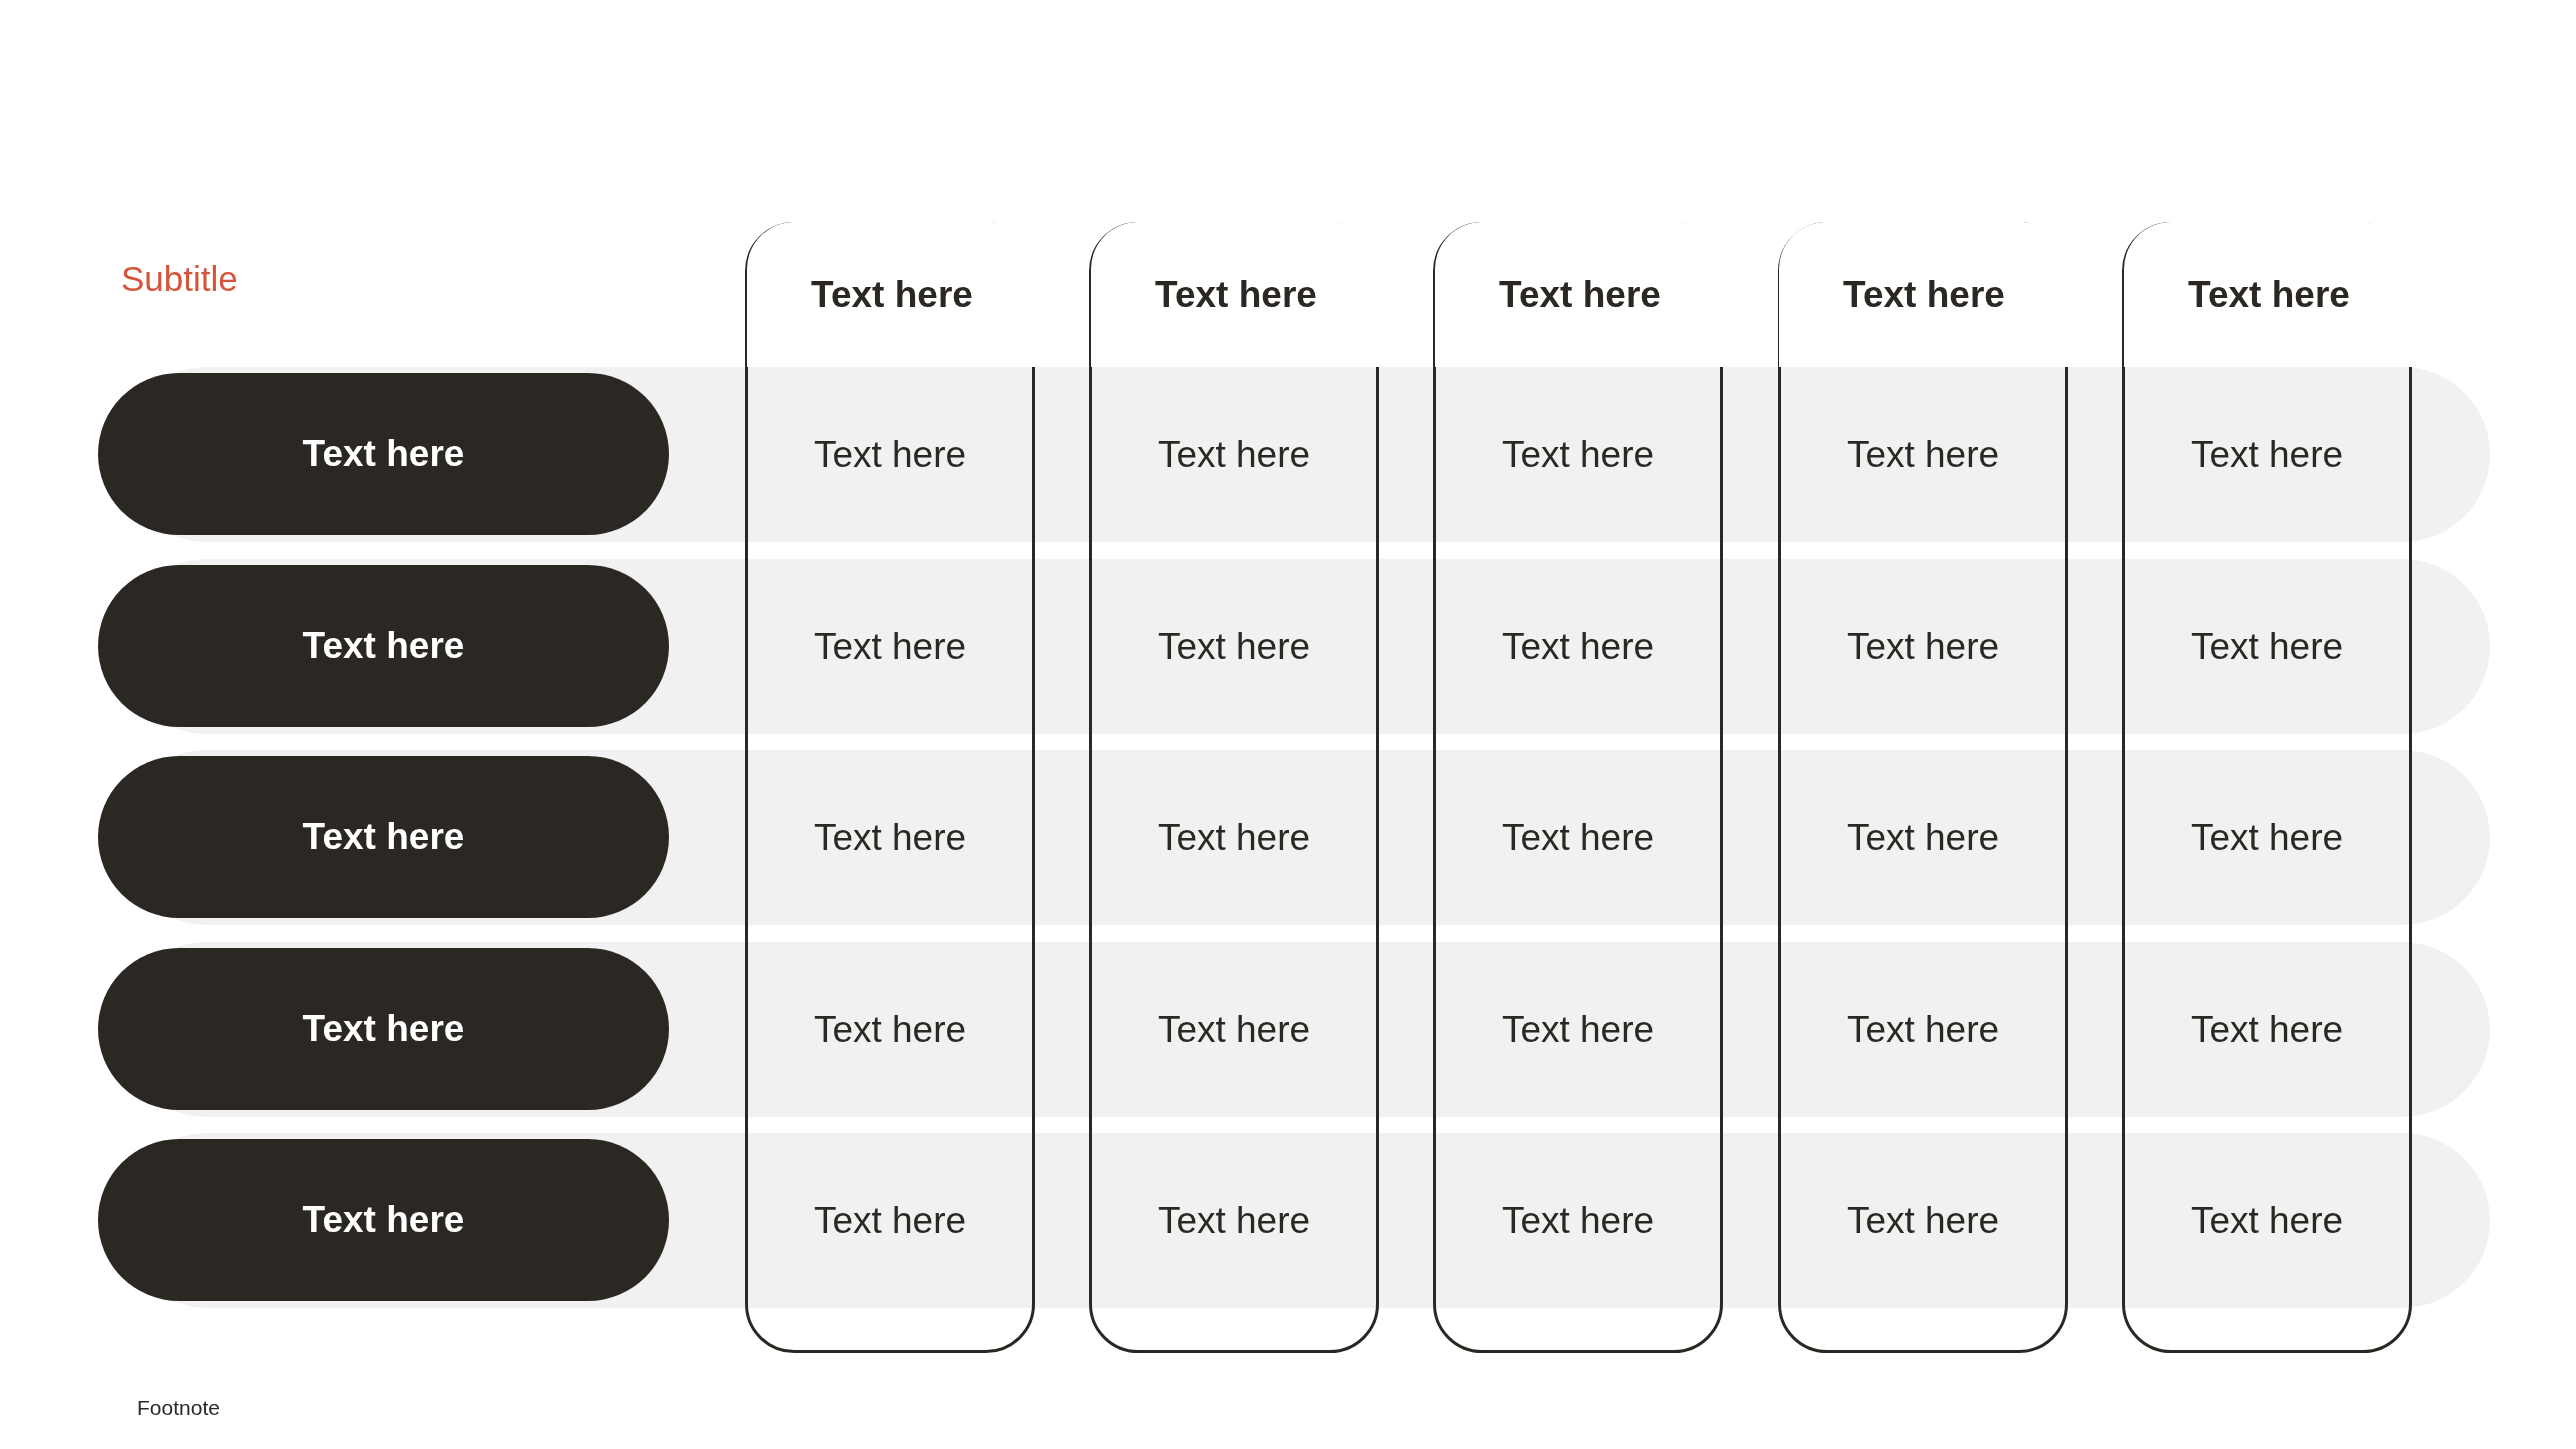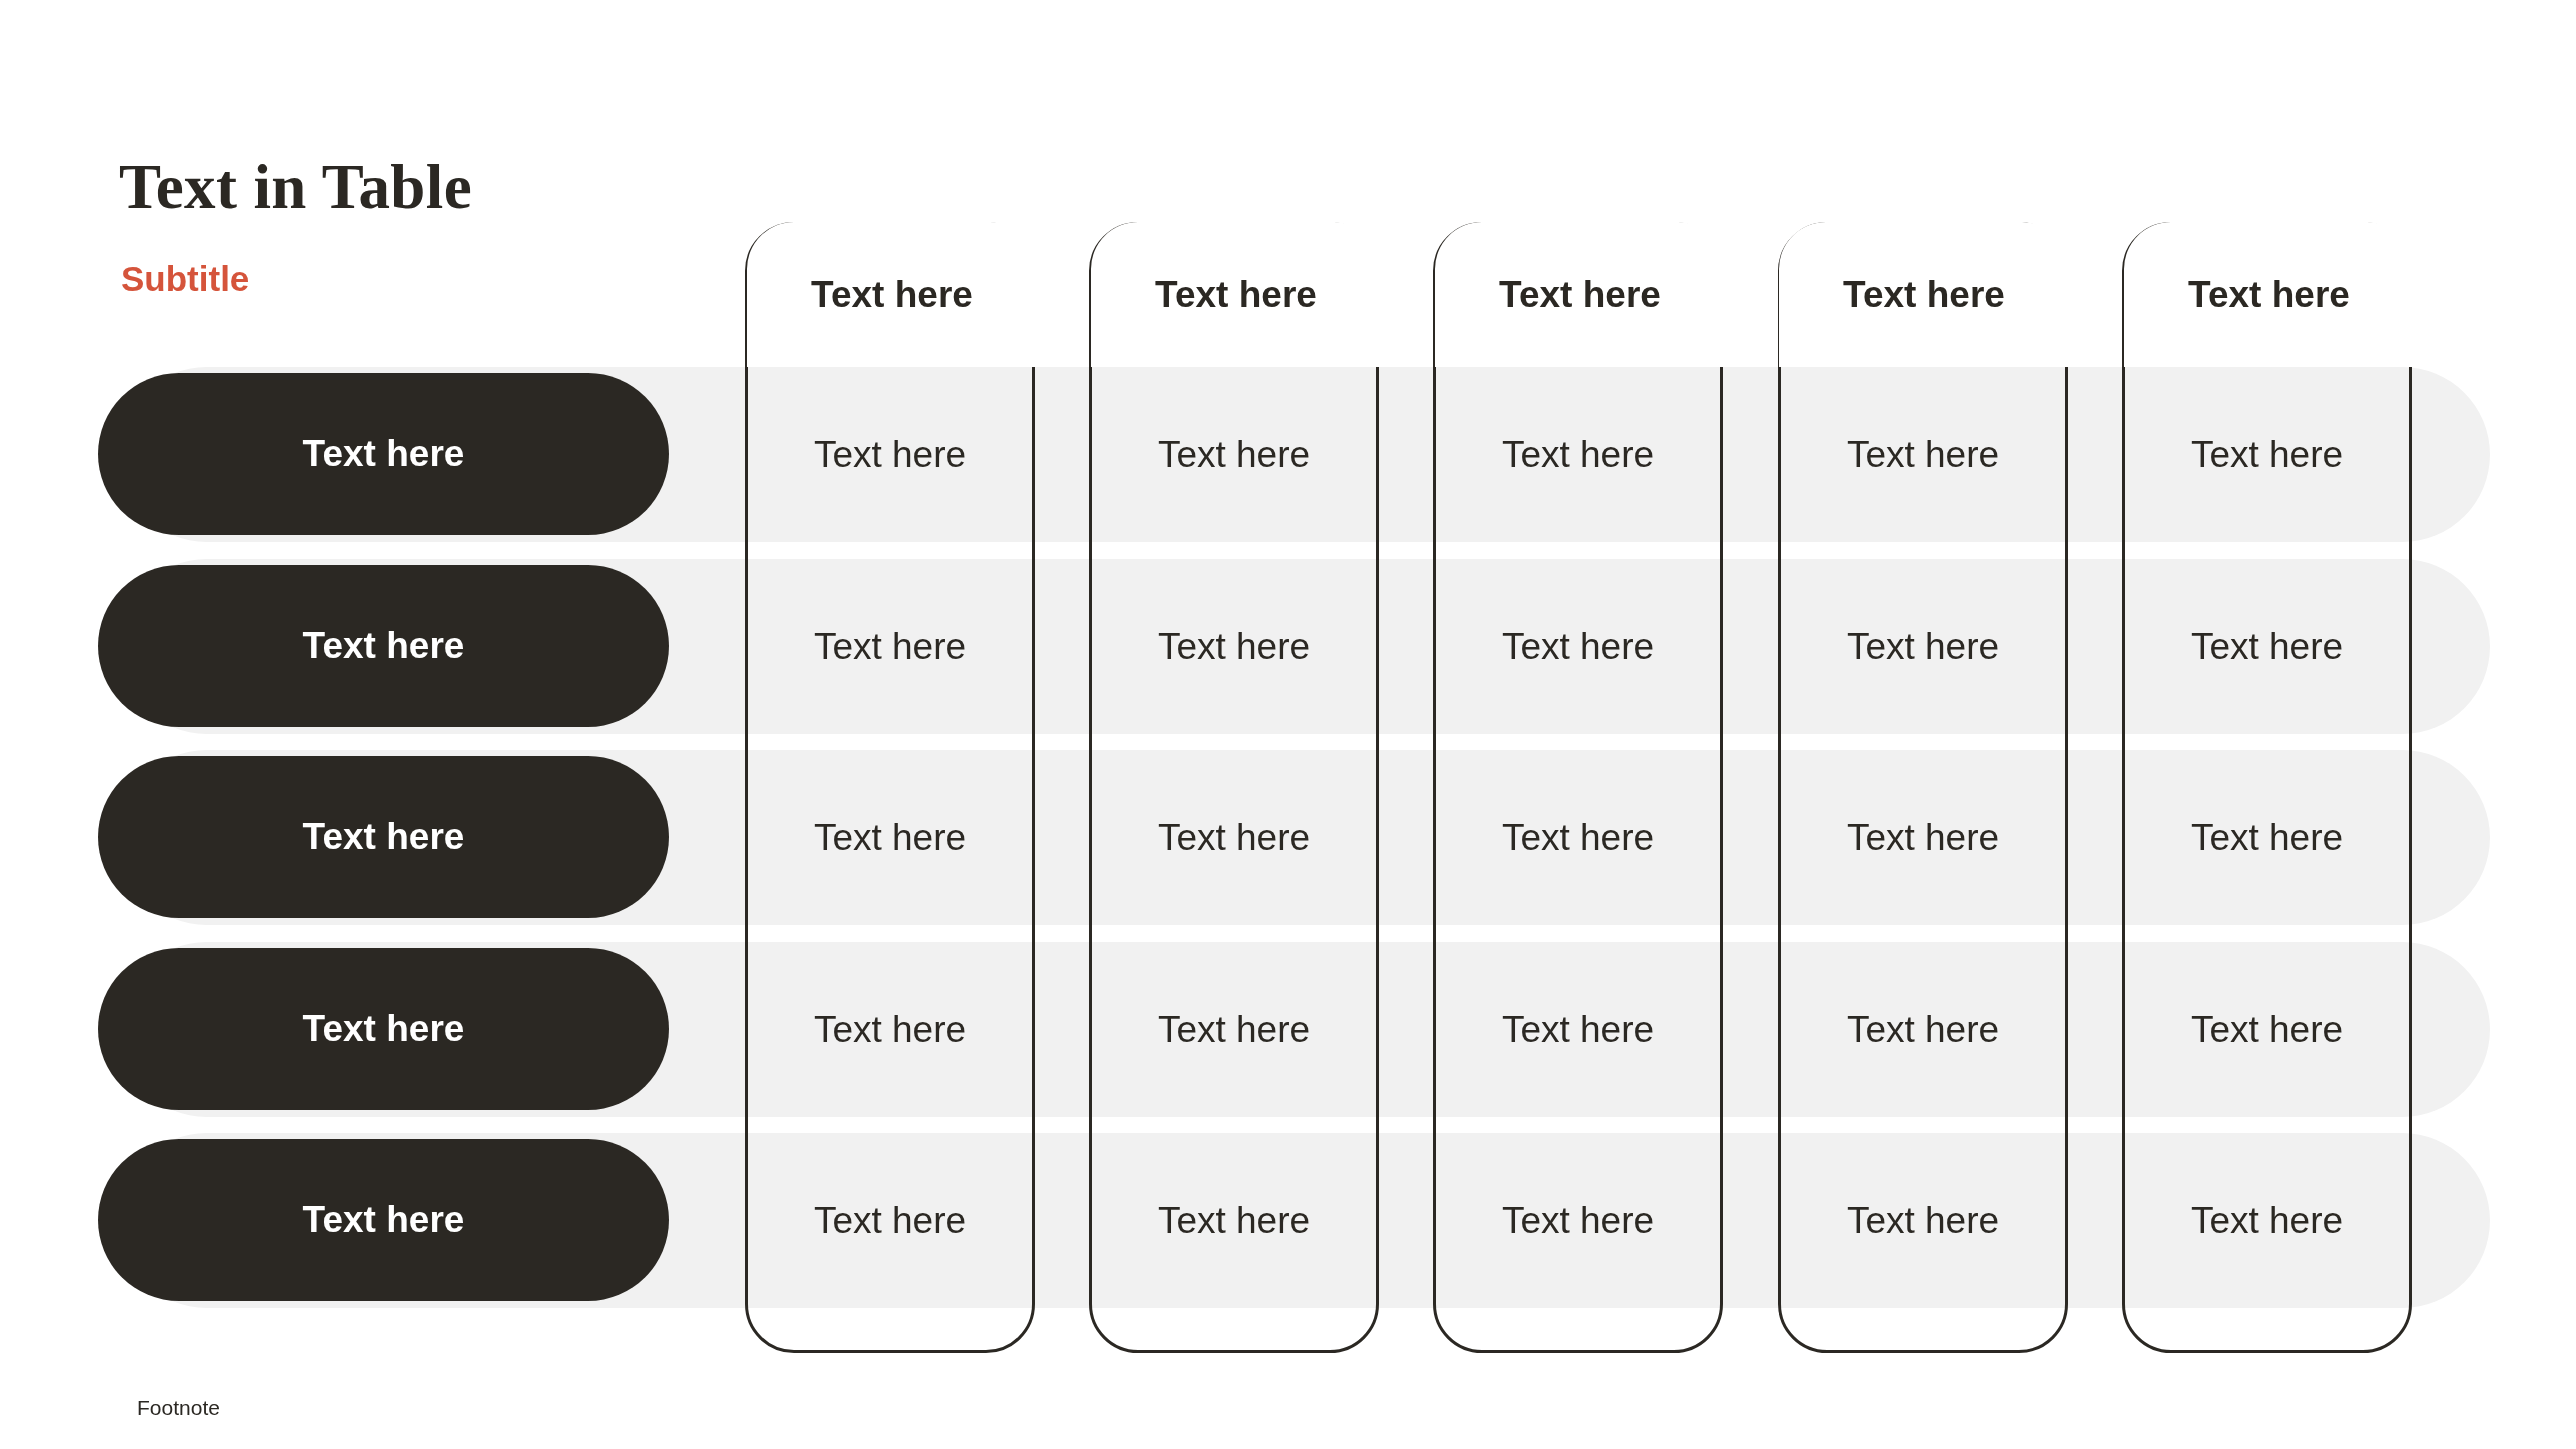--- a/index.html
+++ b/index.html
@@ -26,21 +26,21 @@
     font-size:63px;
     line-height:1.05;
     letter-spacing:0.4px;
     color:#2B2823;
     white-space:nowrap;
   }
   .subtitle {
     position:absolute;
     left:121px; top:260px;
     font-family:"Liberation Sans", sans-serif;
-    font-weight:700;
+    font-weight:400;
     font-size:35px;
     line-height:1.1;
     color:#D5543B;
     white-space:nowrap;
   }
   .footnote {
     position:absolute;
     left:121px; top:1396px;
     font-family:"Liberation Sans", sans-serif;
     font-weight:400;
@@ -272,18 +272,17 @@
         <span class="cell-label">Text here</span>
       </div>
       <div class="cell" style="left: 1778px; top: 1133px;">
         <span class="cell-label">Text here</span>
       </div>
       <div class="cell" style="left: 2122px; top: 1133px;">
         <span class="cell-label">Text here</span>
       </div>
     </div>
 
-  <div class="title">Text in Table</div>
   <div class="subtitle">Subtitle</div>
   <div class="footnote">Footnote</div>
 
 </div>
 
 
 </body></html>

